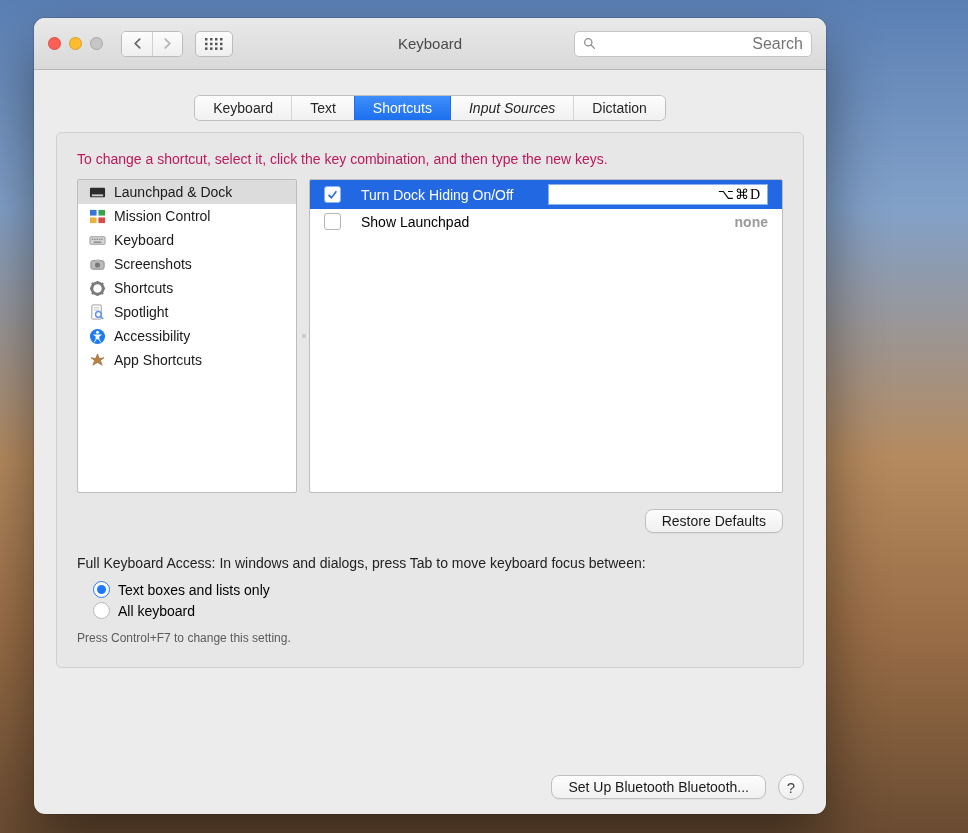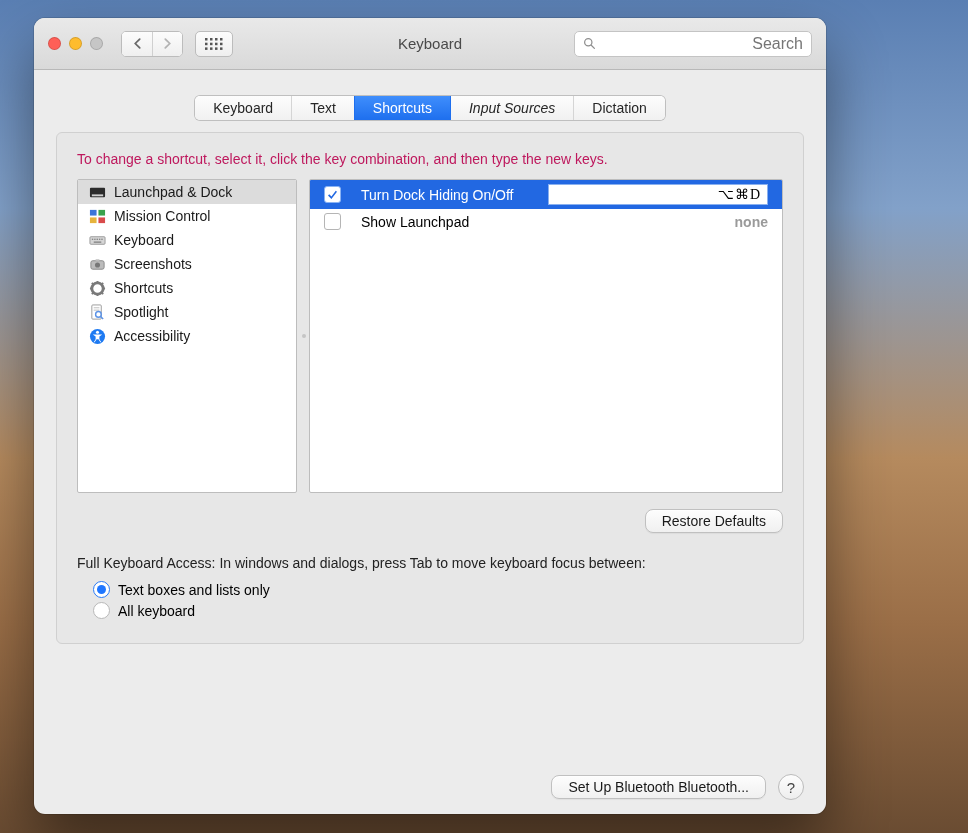--- a/index.html
+++ b/index.html
@@ -288,20 +288,28 @@
           <div class="sb-row">
             <span class="sb-icon">
               <svg viewBox="0 0 18 18">
                   <circle cx="9" cy="9" r="8" fill="#1e7af2"></circle>
                   <circle cx="9" cy="4.5" r="1.6" fill="#fff"></circle>
                   <path d="M4 7h10l-3 2v3l2 3h-1l-2-3h-2l-2 3H5l2-3V9z" fill="#fff"></path>
                 </svg>
             </span>
             <span>Accessibility</span>
           </div>
+          <div class="sb-row">
+            <span class="sb-icon">
+              <svg viewBox="0 0 18 18">
+                  <path d="M9 2l2 5 5-1-4 3 2 5-5-3-5 3 2-5-4-3 5 1z" fill="#b98243" stroke="#8a5c2a" stroke-width="0.6"></path>
+                </svg>
+            </span>
+            <span>App Shortcuts</span>
+          </div>
         </div>
 
         <div class="handle"></div>
 
         <div class="listbox mainlist">
           <div class="ml-row sel">
             <span class="ml-check checked"></span>
             <span class="ml-label">Turn Dock Hiding On/Off</span>
             <span class="ml-key">⌥⌘D</span>
           </div>
@@ -320,20 +328,21 @@
       <div class="fka">
         <div class="hdr">Full Keyboard Access: In windows and dialogs, press Tab to move keyboard focus between:</div>
         <div class="radio-row">
           <span class="radio on"></span>
           <span>Text boxes and lists only</span>
         </div>
         <div class="radio-row">
           <span class="radio"></span>
           <span>All keyboard</span>
         </div>
+        <div class="hint">Press Control+F7 to change this setting.</div>
       </div>
     </div>
 
     <div class="footer">
       <button class="btn">Set Up Bluetooth Bluetooth...</button>
       <div class="helpbtn">?</div>
     </div>
 
   </div>
 </div>

